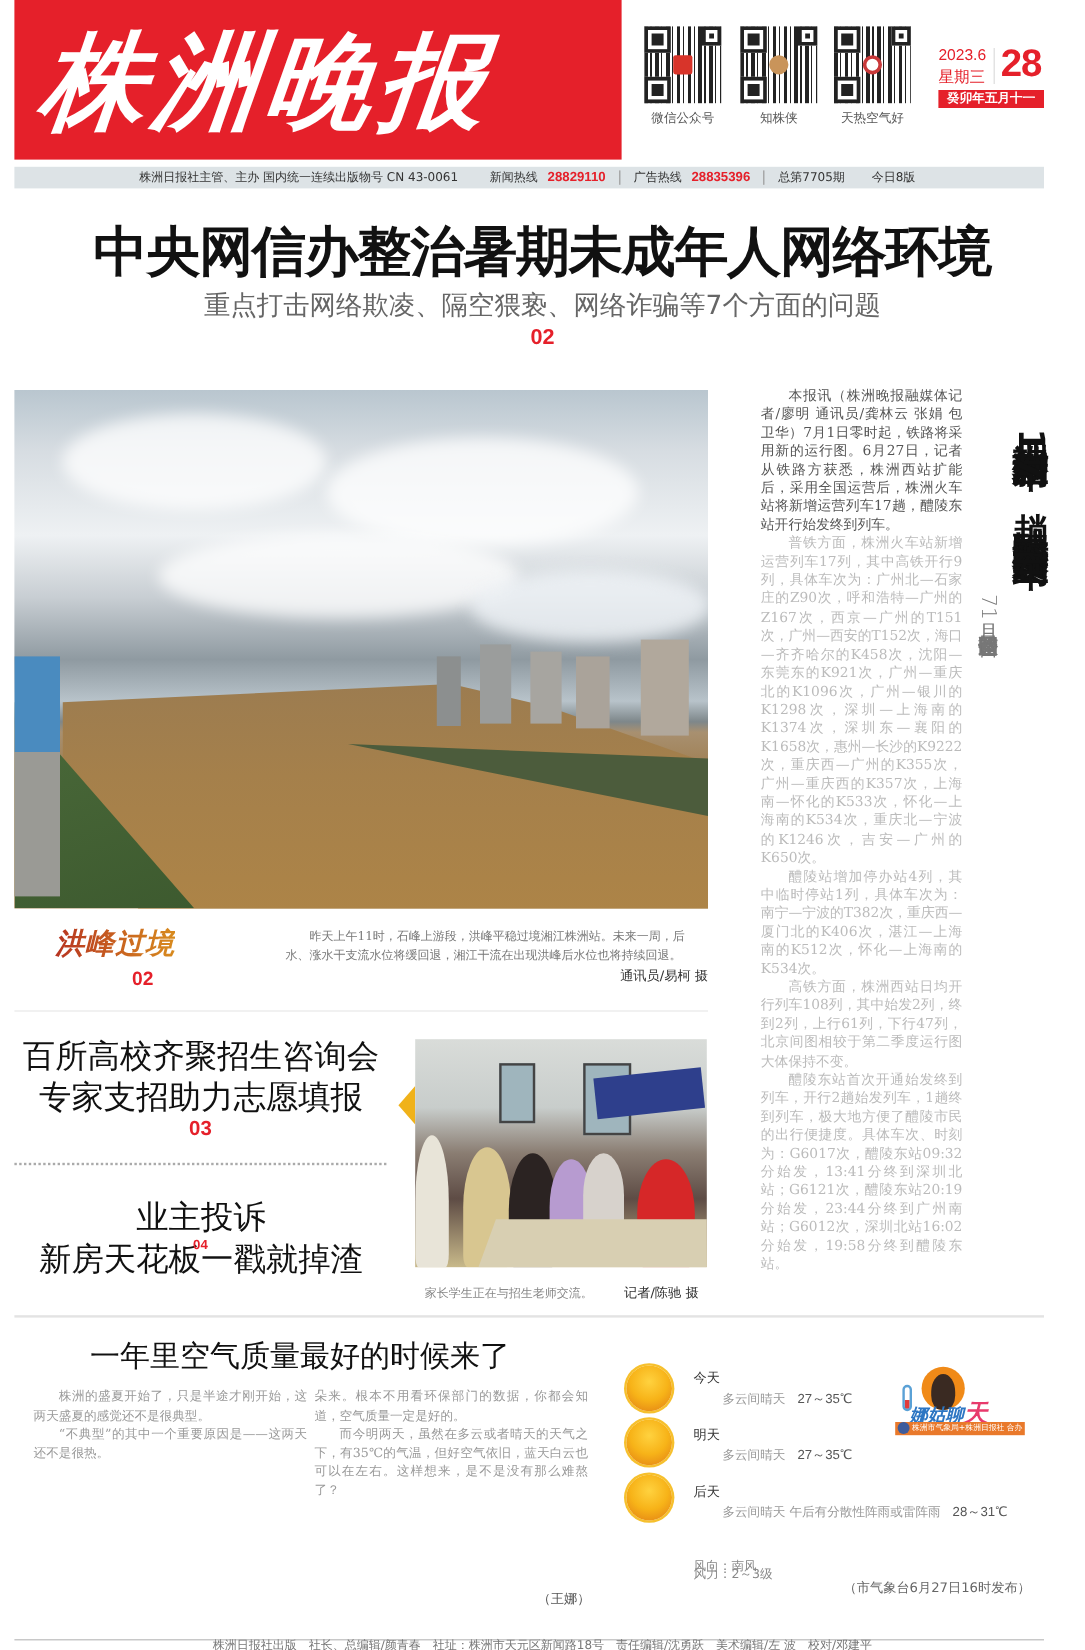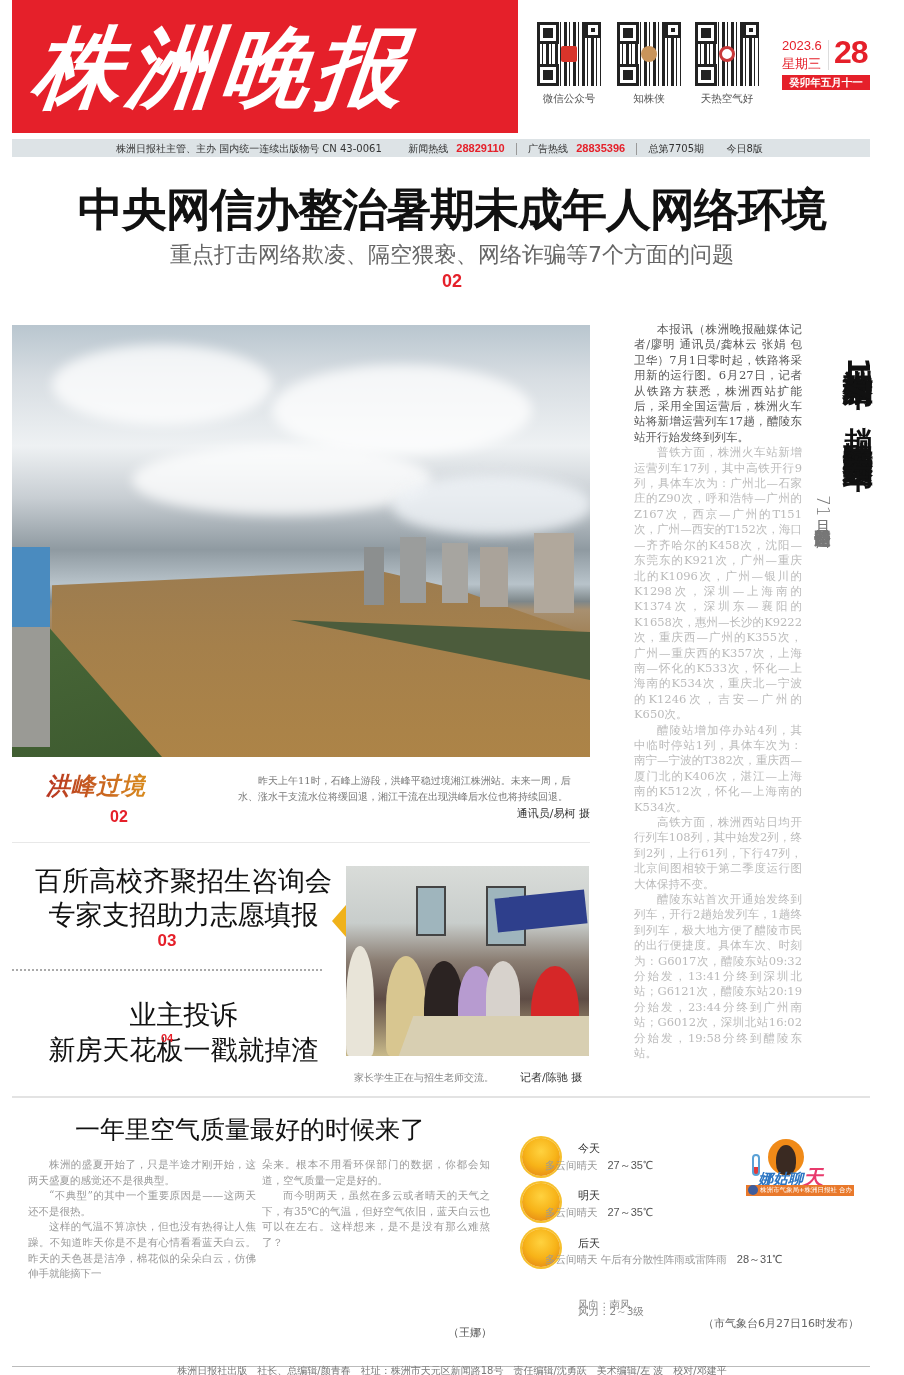--- a/index.html
+++ b/index.html
@@ -54,21 +54,21 @@
   .divider-light { position: absolute; height: 1px; background: #e8e8e8; }
 
   
   .train-text { position: absolute; left: 634px; top: 322px; width: 168px; font-size: 11.5px; line-height: 15.4px; color: #bbb; font-family: "DejaVu Serif", serif; text-align: justify; }
   .train-text p { text-indent: 2em; }
   .train-text .lead { color: #555; }
   .vert-title { position: absolute; left: 838px; top: 343px; width: 40px; writing-mode: vertical-rl; font-size: 30px; font-weight: bold; color: #111; letter-spacing: 2px; line-height: 40px; white-space: nowrap; }
   .vert-sub { position: absolute; left: 813px; top: 495px; width: 20px; writing-mode: vertical-rl; font-size: 17px; color: #777; line-height: 20px; white-space: nowrap; font-weight: 300; }
 
   
-  .story-title { position: absolute; left: 0; width: 335px; text-align: center; font-family: "DejaVu Serif", "Liberation Serif", serif; font-size: 27px; color: #111; line-height: 34px; white-space: nowrap; margin-left: 16px; }
+  .story-title { position: absolute; left: 0; width: 335px; text-align: center; font-family: "DejaVu Serif", "Liberation Serif", serif; font-size: 27px; color: #111; line-height: 34px; white-space: nowrap; }
   .dotted { position: absolute; left: 12px; top: 969px; width: 310px; border-top: 2px dotted #aaa; }
   .arrow-tri { position: absolute; left: 332px; top: 905px; width: 0; height: 0; border-top: 16px solid transparent; border-bottom: 16px solid transparent; border-right: 14px solid #f0b21a; }
   .photo-two { position: absolute; left: 346px; top: 866px; width: 243px; height: 190px; overflow: hidden;
      background: linear-gradient(180deg,#d9dcd9 0%, #c8cdcb 30%, #8a7d72 50%, #5e4c45 70%, #c8b98a 100%); }
   .photo-two .win { position: absolute; background: #9fb5bd; border: 2px solid #444; }
   .photo-two .banner { position: absolute; left: 150px; top: 28px; width: 90px; height: 34px; background: #2e3f8c; color: #fff; font-size: 8px; padding: 3px; transform: rotate(-6deg); }
   .photo-two .person { position: absolute; border-radius: 50% 50% 10% 10%; }
   .photo-two .table { position: absolute; left: 60px; top: 150px; width: 190px; height: 40px; background: #d8cfb2; transform: skewX(-20deg); }
   .photo2-caption { position: absolute; left: 354px; top: 1071px; font-size: 10px; color: #888; font-family: "DejaVu Serif", serif; white-space: nowrap; }
   .photo2-credit { position: absolute; left: 520px; top: 1070px; font-size: 11px; color: #333; white-space: nowrap; }
@@ -76,21 +76,21 @@
   
   .sec-divider { position: absolute; left: 12px; top: 1096px; width: 858px; height: 2px; background: #e3e3e3; }
   .aq-title { position: absolute; left: 0; top: 1113px; width: 500px; text-align: center; font-family: "DejaVu Serif", "Liberation Serif", serif; font-size: 25px; color: #111; white-space: nowrap; }
   .aq-col { position: absolute; top: 1157px; width: 228px; font-size: 10.5px; line-height: 15.6px; color: #999; font-family: "DejaVu Serif", serif; text-align: justify; }
   .aq-col p { text-indent: 2em; }
   .aq-author { position: absolute; left: 448px; top: 1325px; font-size: 11px; color: #555; }
 
   
   .sun { position: absolute; left: 522px; width: 38px; height: 38px; border-radius: 50%; background: radial-gradient(circle at 50% 35%, #ffd23f 0%, #f7b318 50%, #e07b14 100%); box-shadow: 0 0 0 2px #f6c02d; }
   .wx-day { position: absolute; left: 578px; font-size: 11px; color: #333; }
-  .wx-desc { position: absolute; left: 545px; font-size: 10.5px; color: #999; white-space: nowrap; font-family: "DejaVu Serif", serif; }
+  .wx-desc { position: absolute; left: 602px; font-size: 10.5px; color: #999; white-space: nowrap; font-family: "DejaVu Serif", serif; }
   .wx-temp { color: #555; font-family: "Liberation Sans", sans-serif; font-size: 11px; margin-left: 10px; }
   .wx-wind { position: absolute; left: 578px; font-size: 10.5px; color: #888; }
   .wx-source { position: absolute; left: 703px; top: 1316px; font-size: 11px; color: #666; white-space: nowrap; }
 
   .badge { position: absolute; left: 744px; top: 1138px; width: 128px; height: 62px; }
   .badge .face { position: absolute; left: 24px; top: 1px; width: 36px; height: 36px; border-radius: 50%; background: #f08a18; overflow: hidden; }
   .badge .face::after { content: ""; position: absolute; left: 8px; top: 6px; width: 20px; height: 30px; border-radius: 50% 50% 40% 40%; background: #3a2a22; }
   .badge .thermo { position: absolute; left: 8px; top: 16px; width: 8px; height: 22px; border: 2px solid #5aa1d6; border-radius: 4px; background: linear-gradient(0deg,#e23a3a 40%, #fff 40%); }
   .badge .brand { position: absolute; left: 14px; top: 26px; font-size: 15px; font-weight: bold; color: #2d76c3; font-style: italic; white-space: nowrap; }
   .badge .brand .pink { color: #e83a6c; font-size: 20px; }
@@ -211,21 +211,20 @@
   <div class="table"></div>
 </div>
 <div class="photo2-caption">家长学生正在与招生老师交流。</div>
 <div class="photo2-credit">记者/陈驰 摄</div>
 
 <div class="sec-divider"></div>
 <div class="aq-title">一年里空气质量最好的时候来了</div>
 <div class="aq-col" style="left:28px;">
   <p>株洲的盛夏开始了，只是半途才刚开始，这两天盛夏的感觉还不是很典型。</p>
   <p>“不典型”的其中一个重要原因是——这两天还不是很热。</p>
-  <p>这样的气温不算凉快，但也没有热得让人焦躁。不知道昨天你是不是有心情看看蓝天白云。昨天的天色甚是洁净，棉花似的朵朵白云，仿佛伸手就能摘下一</p>
 </div>
 <div class="aq-col" style="left:262px;">
   <p style="text-indent:0;">朵来。根本不用看环保部门的数据，你都会知道，空气质量一定是好的。</p>
   <p>而今明两天，虽然在多云或者晴天的天气之下，有35℃的气温，但好空气依旧，蓝天白云也可以在左右。这样想来，是不是没有那么难熬了？</p>
 </div>
 <div class="aq-author">（王娜）</div>
 
 <div class="sun" style="top:1138px;"></div>
 <div class="wx-day" style="top:1141px;">今天</div>
 <div class="wx-desc" style="top:1158px;">

